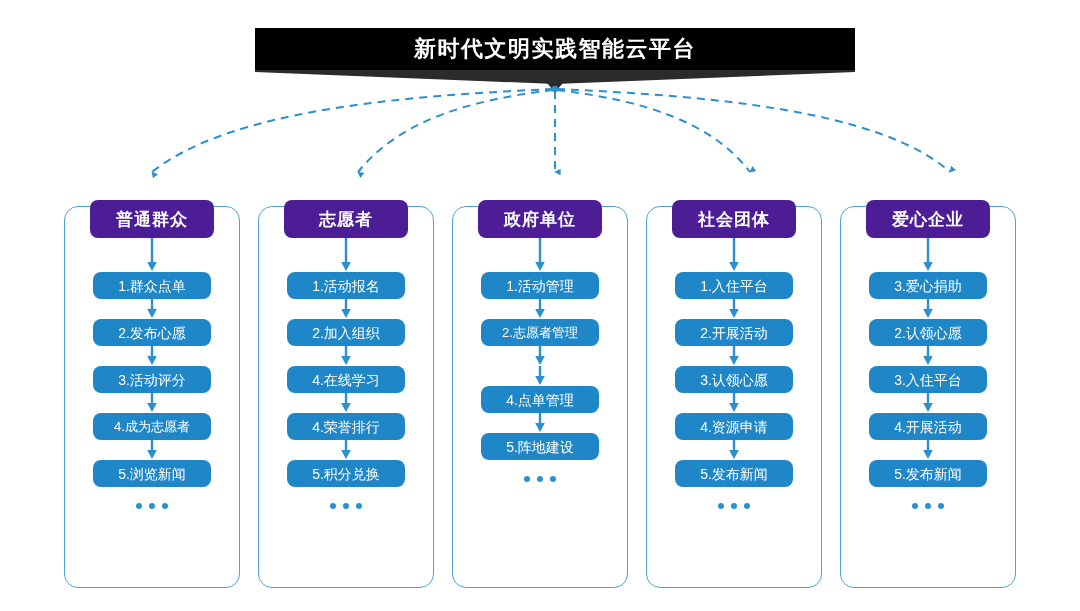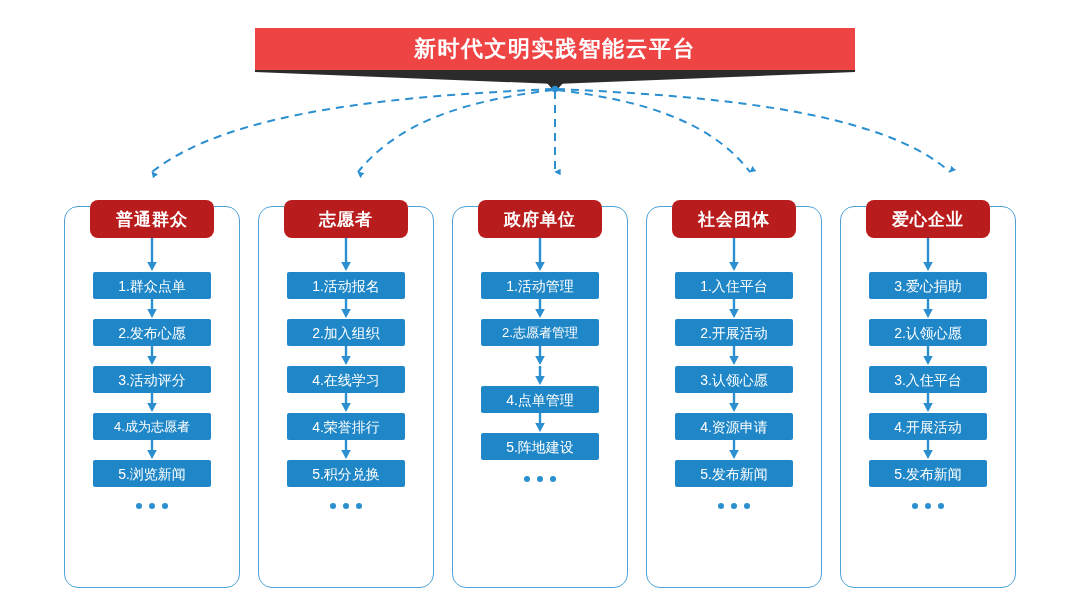--- a/index.html
+++ b/index.html
@@ -27,21 +27,21 @@
   .banner-wrap {
     position: absolute;
     left: 255px;
     top: 28px;
     width: 600px;
     height: 42px;
   }
   .banner {
     width: 100%;
     height: 100%;
-    background: #ef4444;
+    background: #000000;
     display: flex;
     align-items: center;
     justify-content: center;
     box-sizing: border-box;
   }
   .banner-title {
     color: #ffffff;
     font-size: 22px;
     font-weight: bold;
     letter-spacing: 1.5px;
@@ -103,21 +103,21 @@
     height: 14px;
     background: #ffffff;
   }
   .col-header {
     position: absolute;
     top: 0;
     left: 50%;
     transform: translateX(-50%);
     width: 124px;
     height: 38px;
-    background: #b91c1c;
+    background: #4c1d95;
     border-radius: 8px;
     display: flex;
     align-items: center;
     justify-content: center;
     z-index: 3;
   }
   .col-header-label {
     color: #ffffff;
     font-size: 17px;
     font-weight: bold;
@@ -142,21 +142,21 @@
     height: 20px;
     flex: 0 0 auto;
     display: block;
   }
   .arrow-down.first { height: 34px; }
 
   .item {
     width: 118px;
     height: 27px;
     background: #1f87c7;
-    border-radius: 2px;
+    border-radius: 8px;
     display: flex;
     align-items: center;
     justify-content: center;
     flex: 0 0 auto;
   }
   .item-label {
     color: #ffffff;
     font-size: 14px;
     line-height: 1;
     white-space: nowrap;

